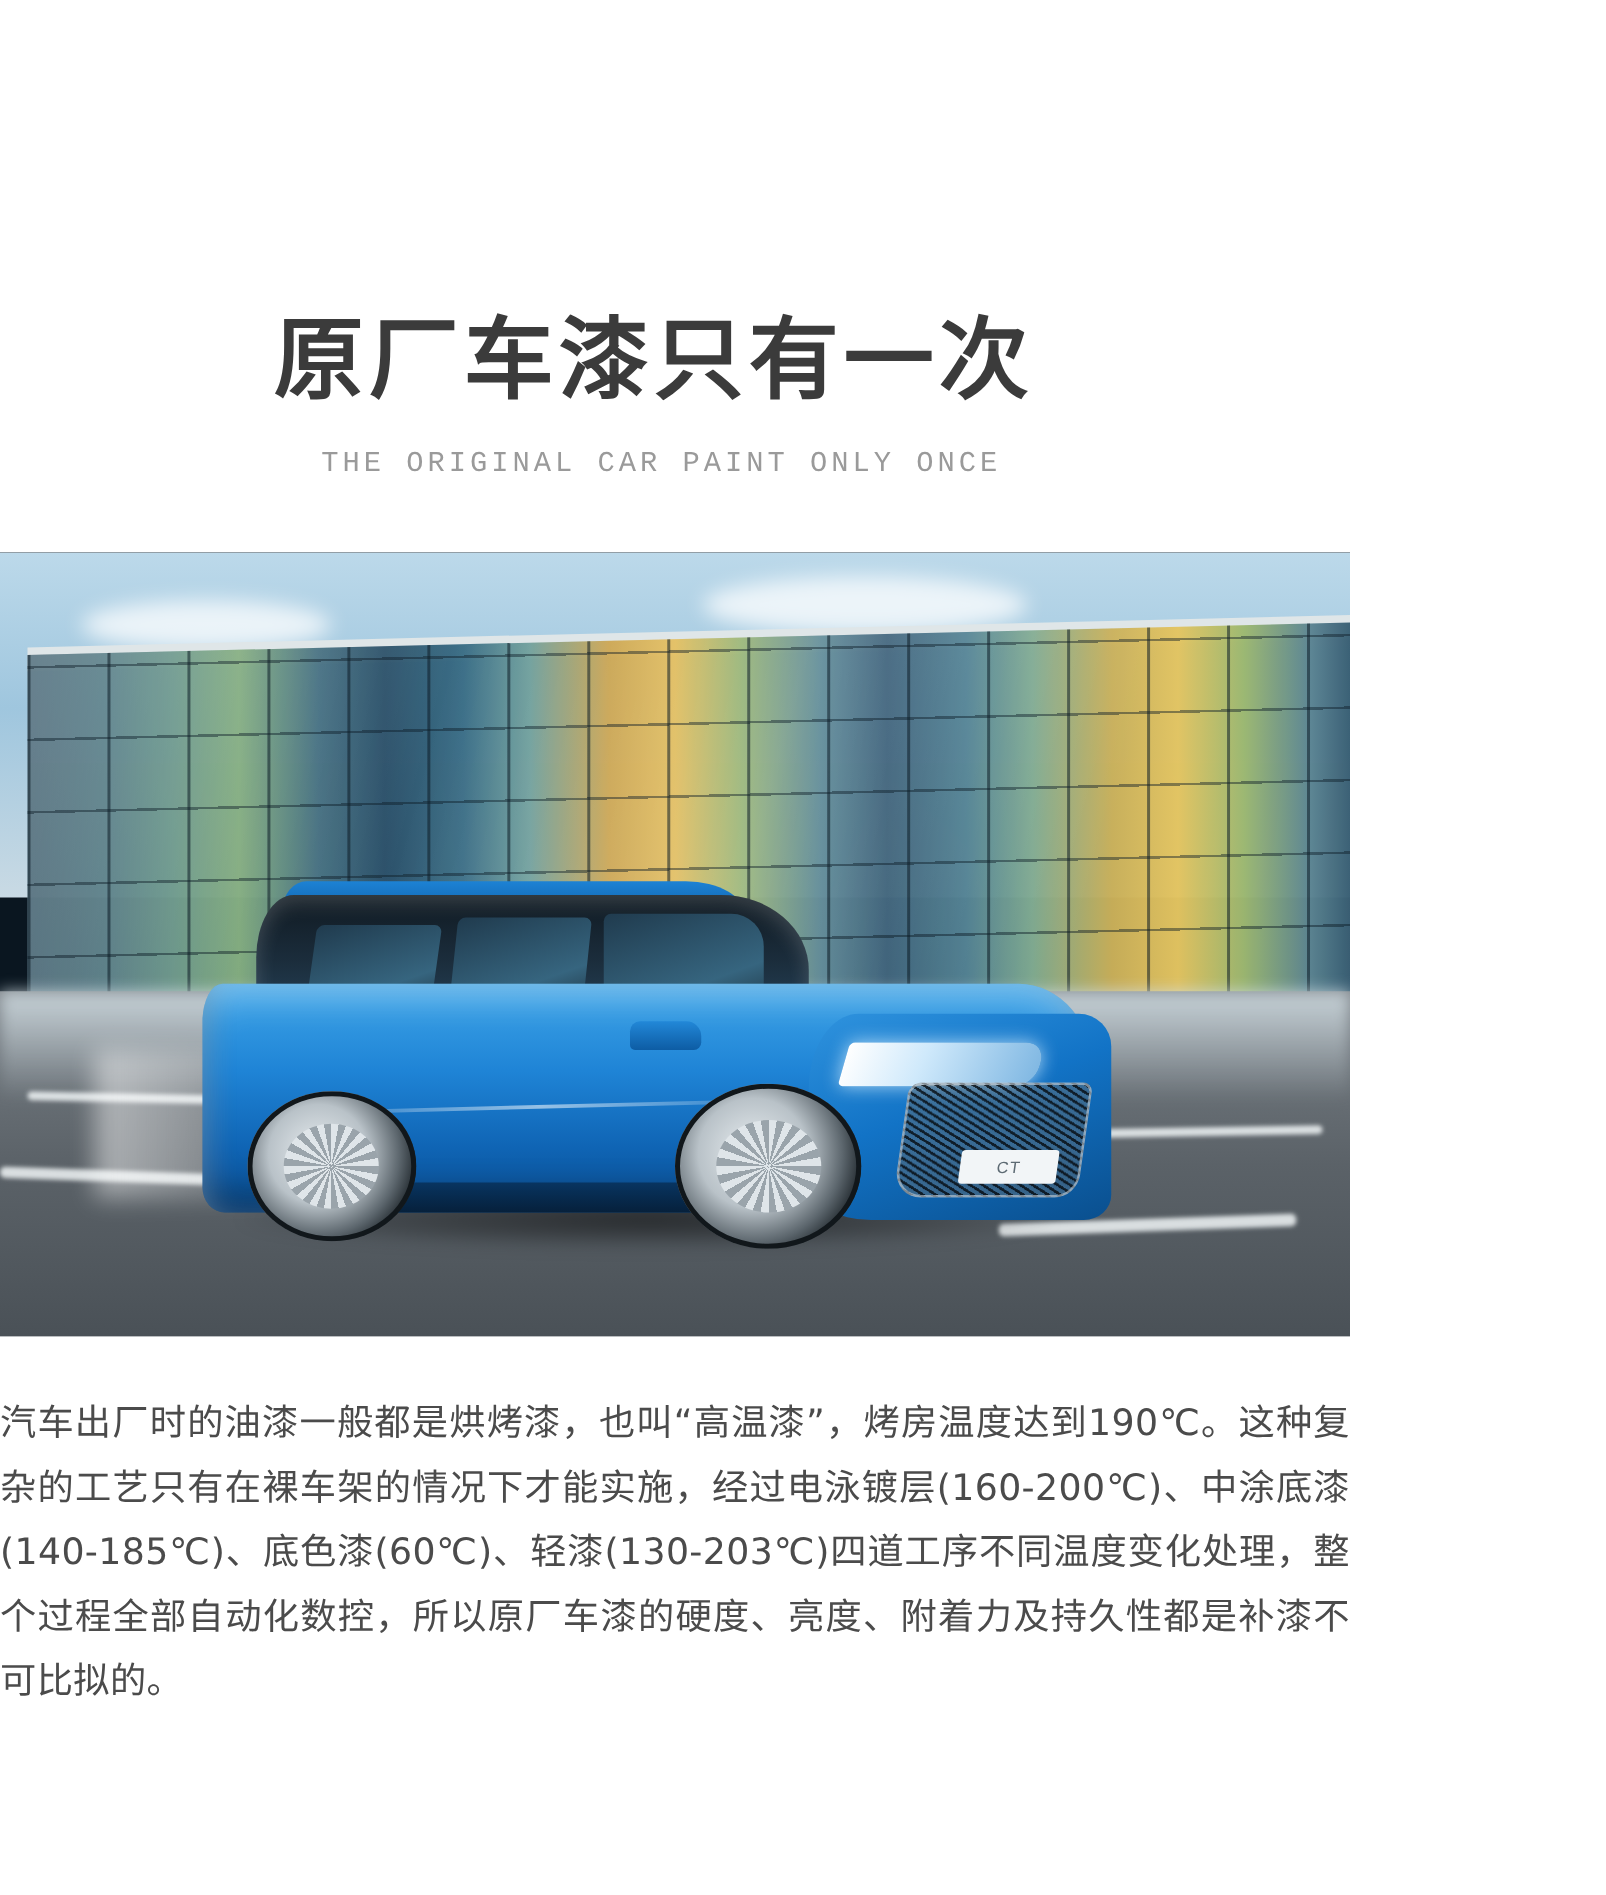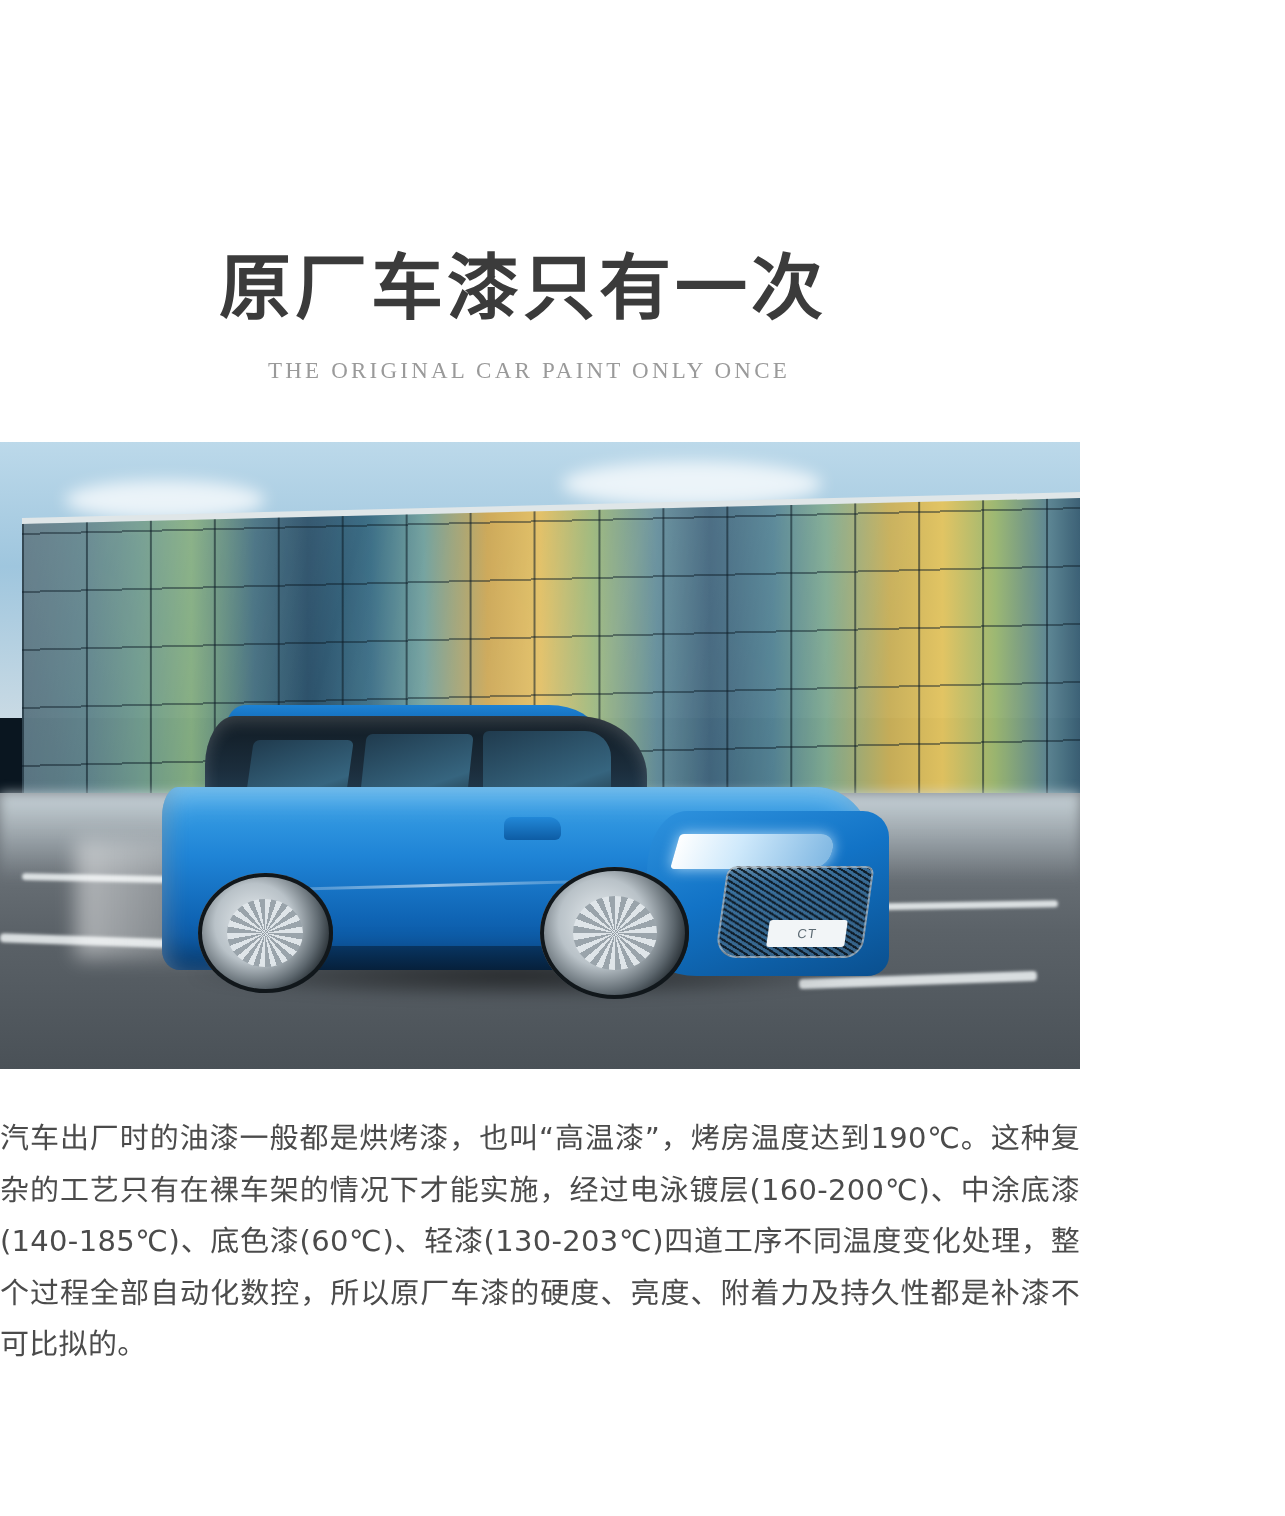--- a/index.html
+++ b/index.html
@@ -35,21 +35,21 @@
     color: #3b3b3b;
     margin: 0;
     font-family: "DejaVu Sans", "Liberation Sans", sans-serif;
   }
   .subhead {
     margin: 34px 0 0 12px;
     font-size: 23px;
     letter-spacing: 3.2px;
     color: #9a9a9a;
     font-weight: normal;
-    font-family: Liberation Serif, serif;
+    font-family: Liberation Mono, monospace;
   }
 
   
   .hero-wrap {
     margin: 58px auto 0 auto;
     width: 1080px;
     height: 627px;
     position: relative;
     overflow: hidden;
     background: #0a1620;

